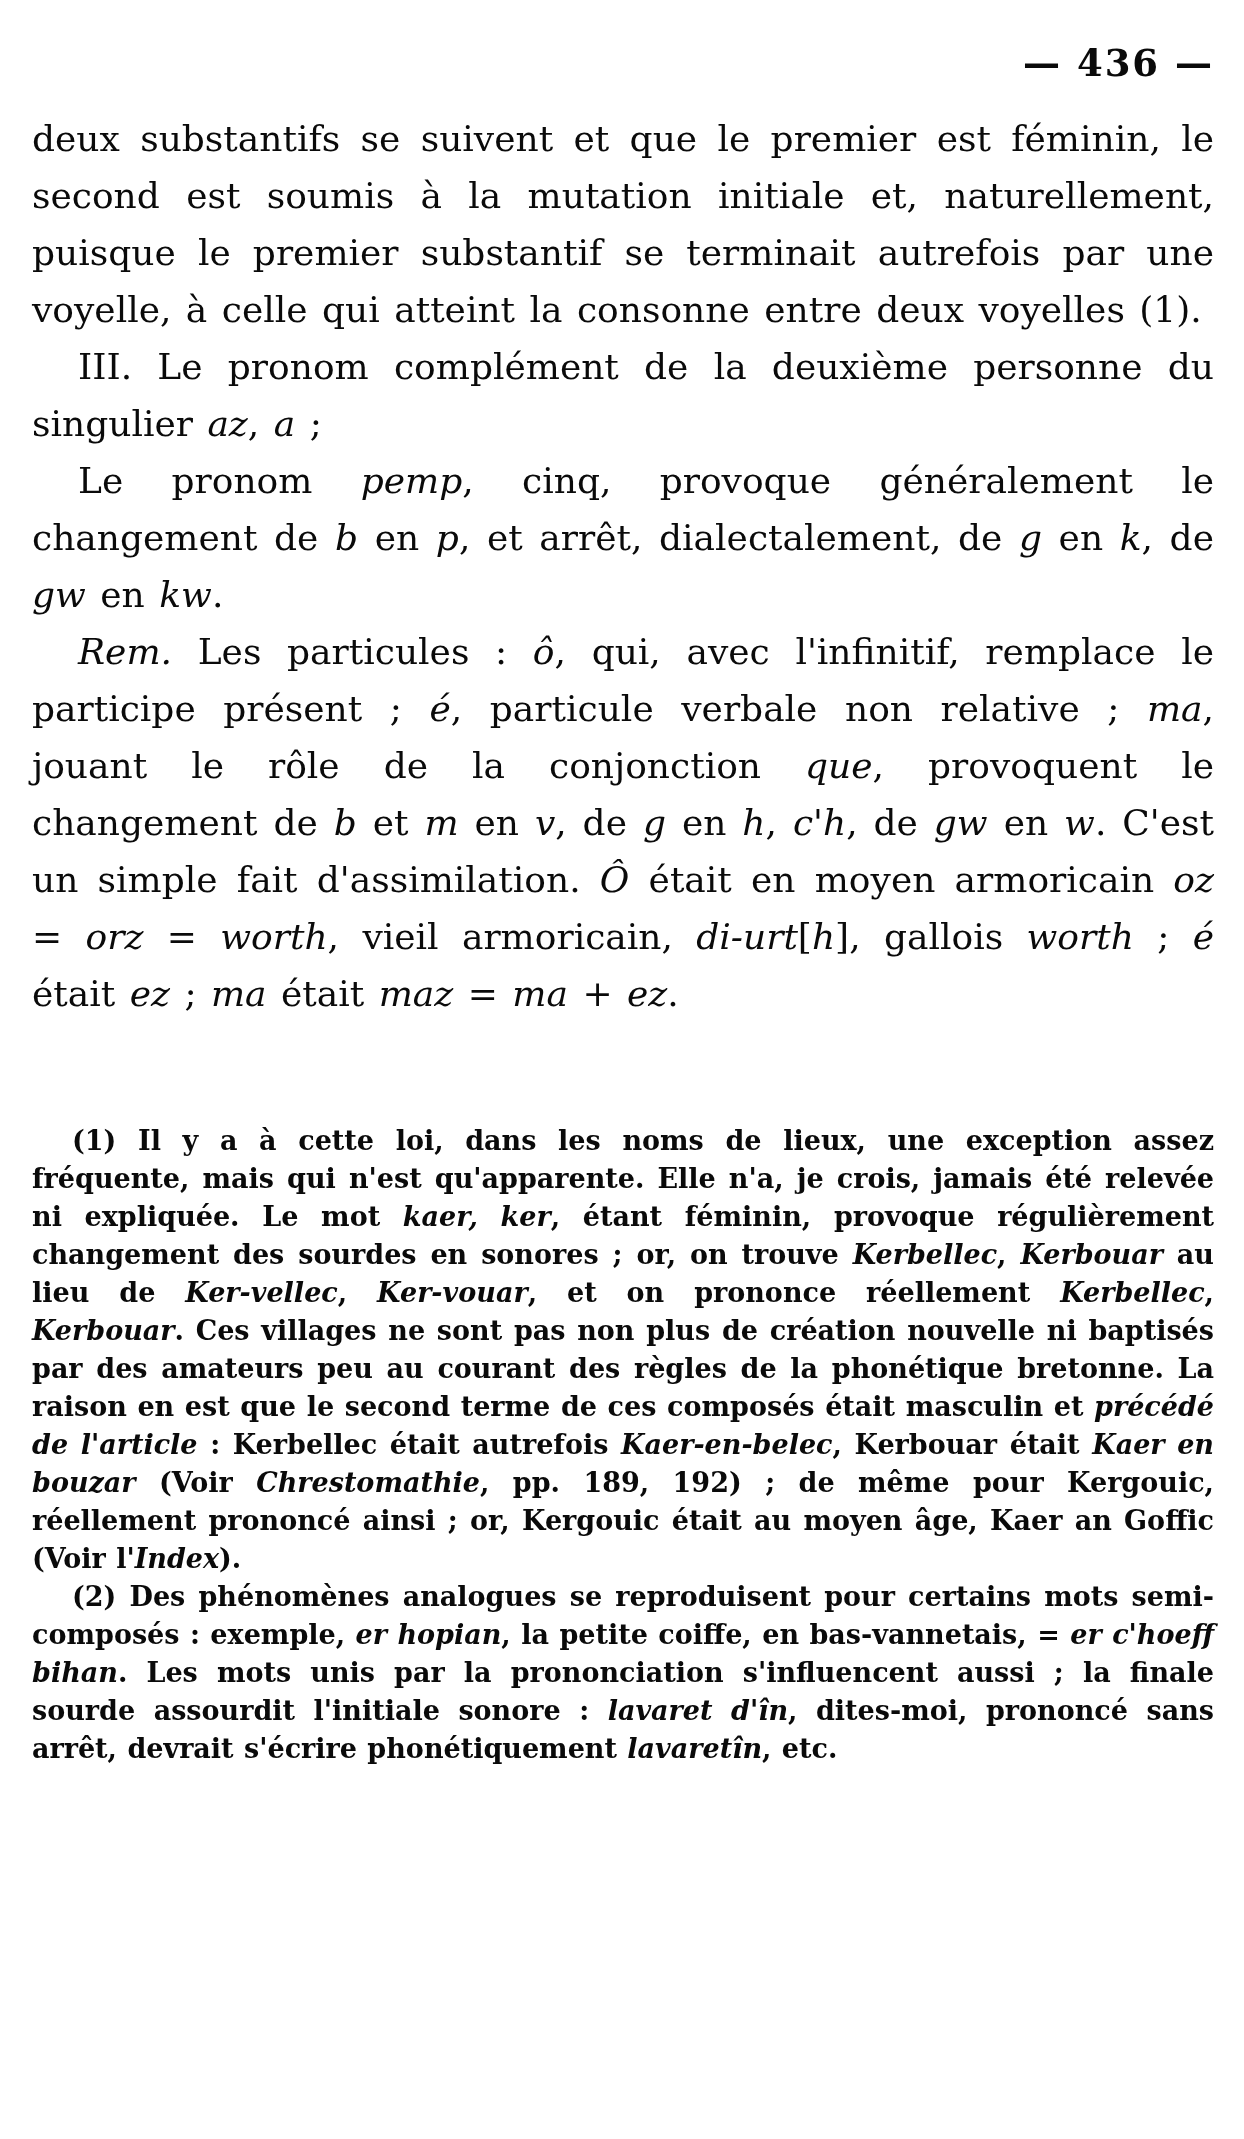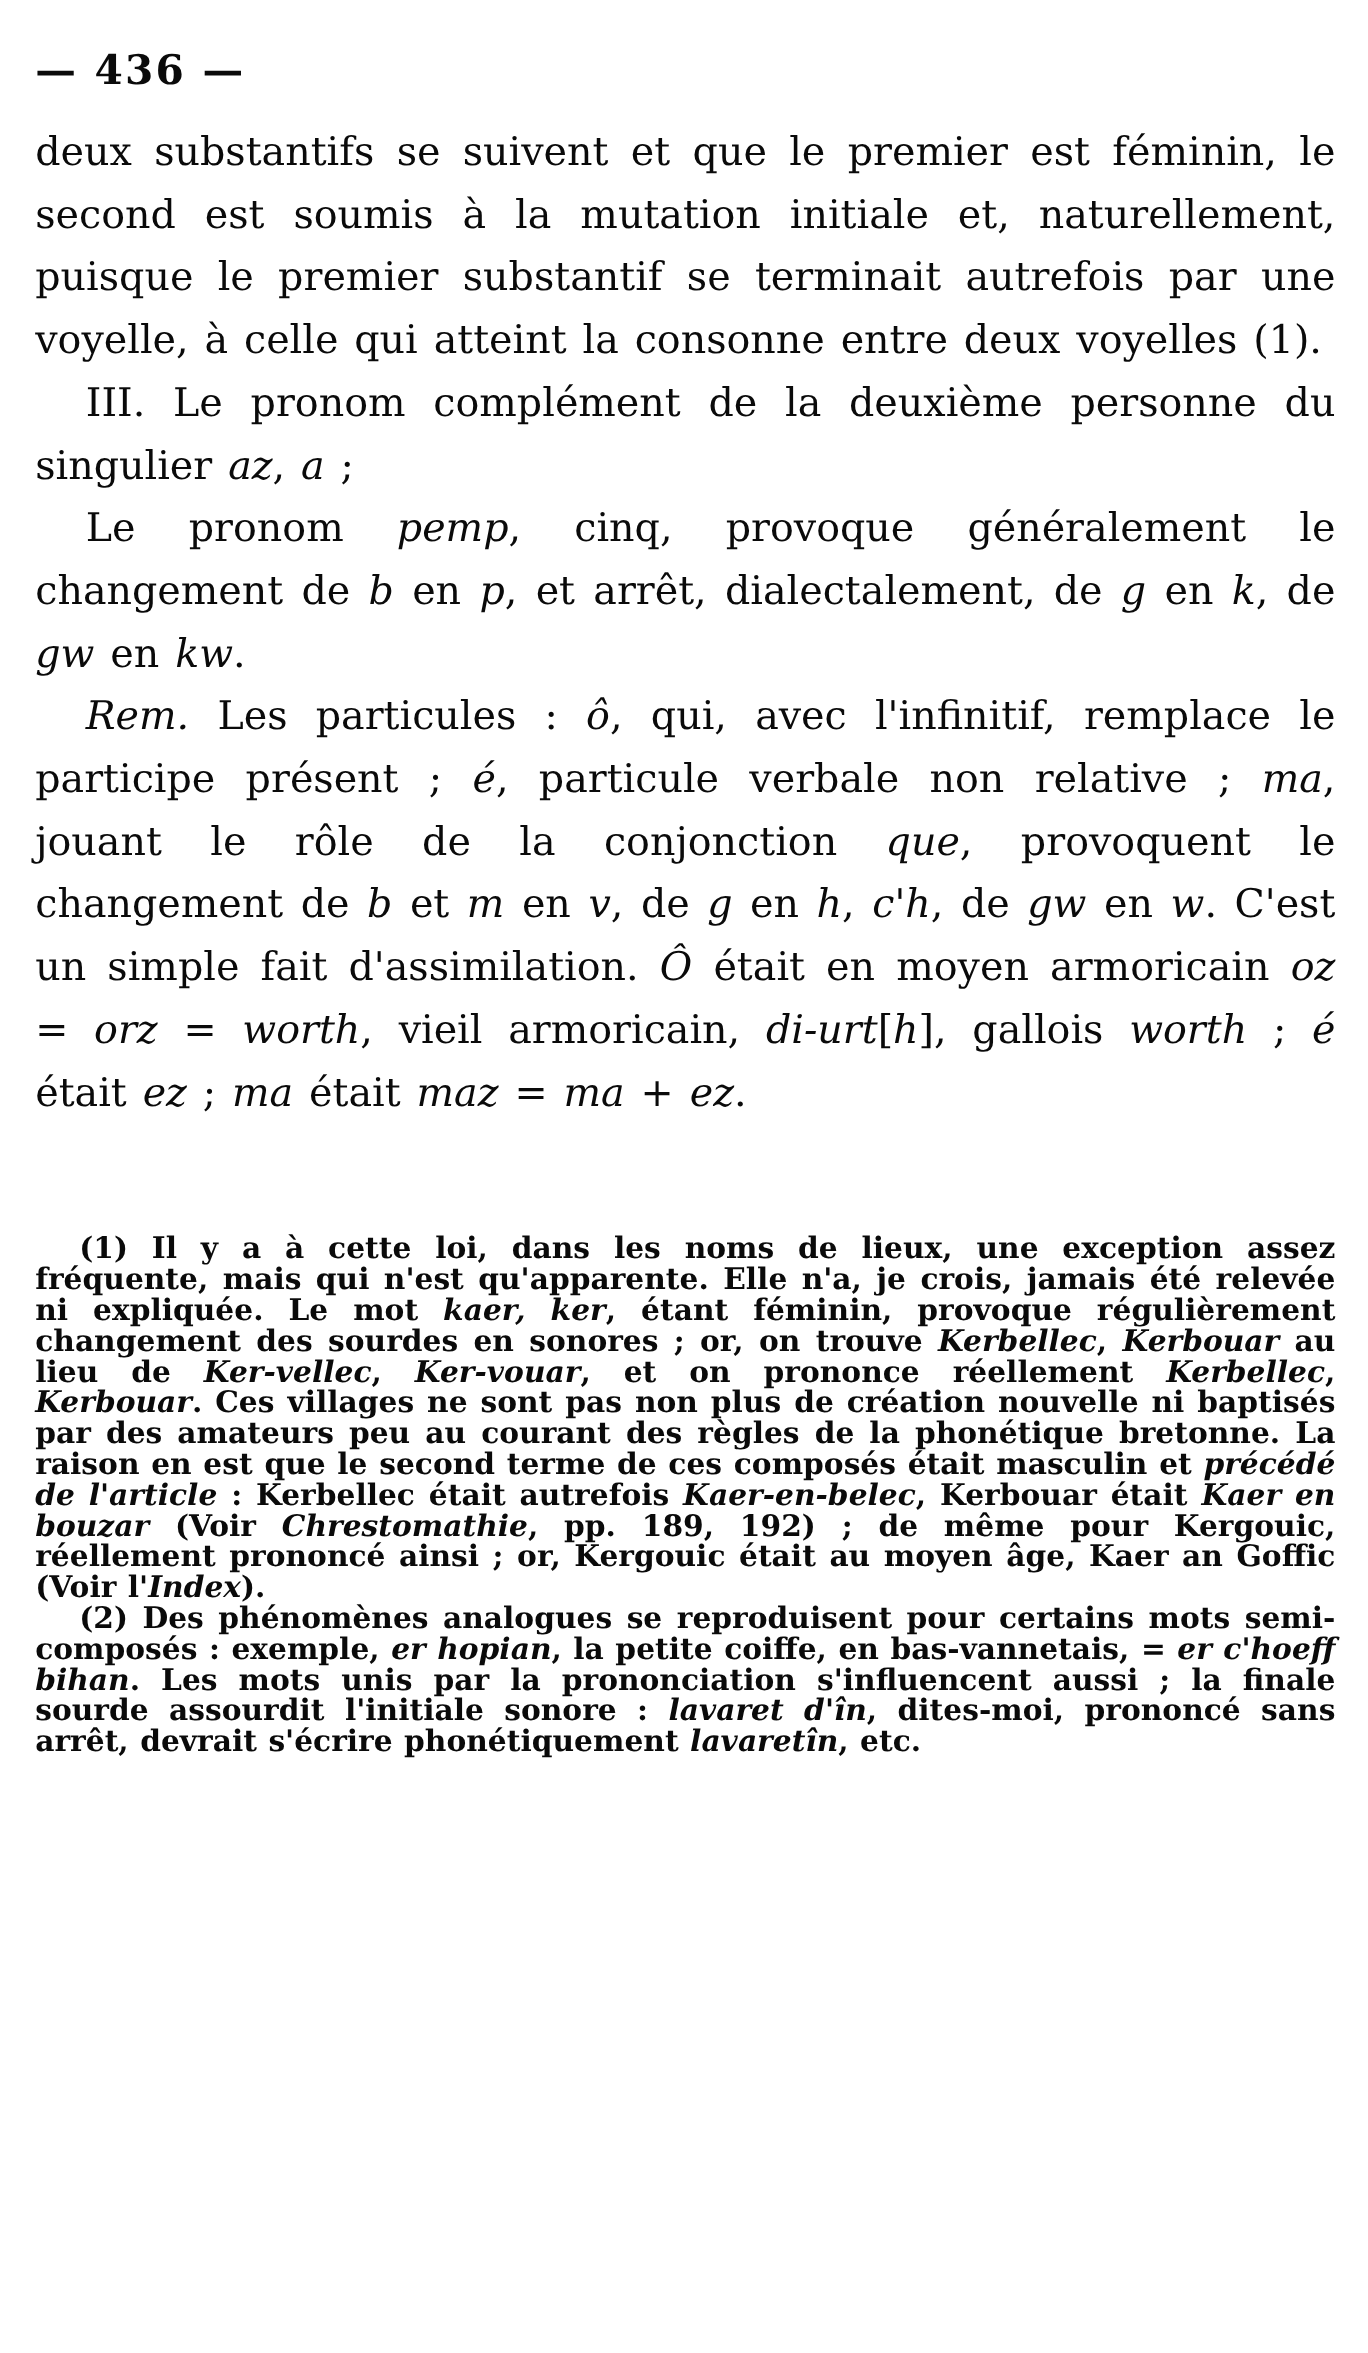--- a/index.html
+++ b/index.html
@@ -15,42 +15,42 @@
     color: #0a0a0a;
   }
   .page {
     box-sizing: border-box;
     width: 1244px;
     height: 2139px;
     padding: 42px 30px 0 32px;
     background: #ffffff;
   }
   .page-number {
-    text-align: left;
+    text-align: right;
     font-weight: bold;
     font-size: 37px;
     line-height: 42px;
     letter-spacing: 2px;
     margin-bottom: 26px;
   }
   .main-text p {
     margin: 0;
     font-size: 36px;
     line-height: 57px;
     font-weight: normal;
     text-align: justify;
     word-spacing: 3px;
   }
   .main-text p.indent { text-indent: 46px; }
   .main-text p.gap-before { }
   .footnotes { margin-top: 100px; }
   .footnotes p {
     margin: 0;
     font-size: 27px;
-    line-height: 28px;
+    line-height: 38px;
     font-weight: bold;
     text-align: justify;
     word-spacing: 1px;
   }
   .footnotes p.indent { text-indent: 40px; }
   i { font-style: italic; }
 </style>
 </head>
 <body>
 

